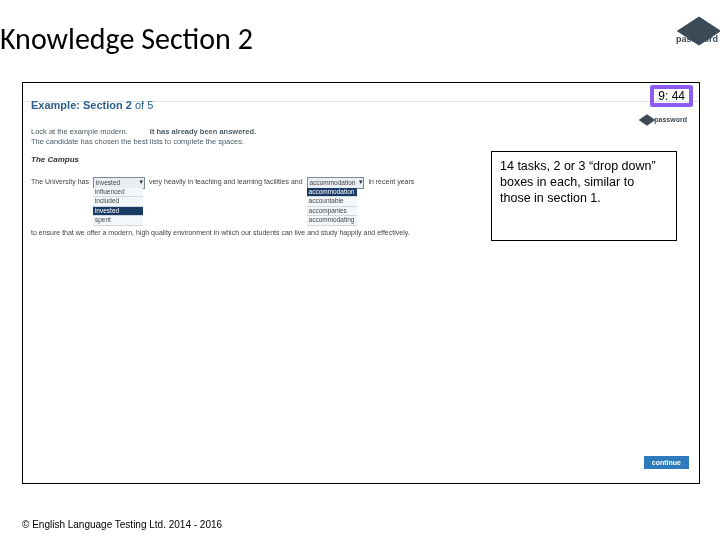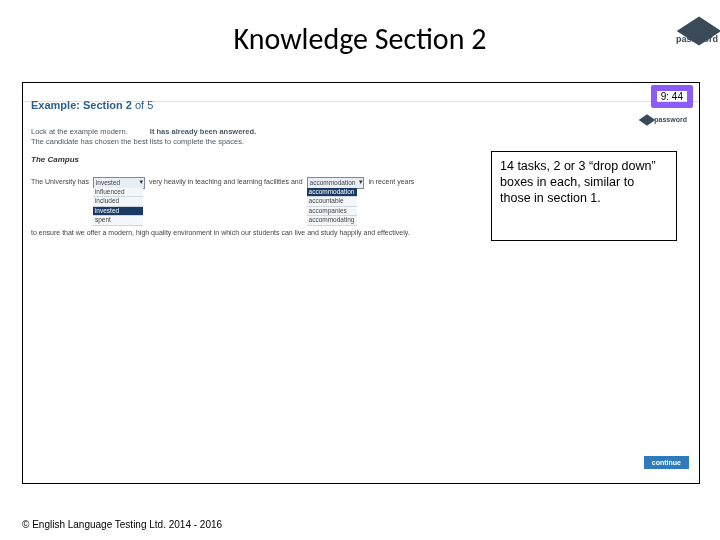--- a/index.html
+++ b/index.html
@@ -15,21 +15,20 @@
   .slide {
     width: 720px;
     height: 540px;
     position: relative;
   }
   .title {
     position: absolute;
     top: 20px;
     left: 0;
     width: 100%;
-    text-align: center;
     font-size: 30px;
     font-family: Calibri, Arial, sans-serif;
     color: #000;
   }
   .logo-top {
     position: absolute;
     top: 16px;
     right: 0;
     width: 62px;
     height: 40px;
@@ -61,22 +60,22 @@
     position: absolute;
     top: 0; left: 0; right: 0;
     height: 18px;
     background: #fff;
     border-bottom: 1px solid #dbe3ea;
   }
   .timer {
     position: absolute;
     top: 2px;
     right: 6px;
-    font-size: 10px;
-    border: 6px solid #8b5cf6;
+    font-size: 12px;
+    border: 4px solid #8b5cf6;
     padding: 0 4px;
     border-radius: 2px;
   }
   .sec-heading {
     position: absolute;
     top: 16px;
     left: 8px;
     font-size: 11px;
     color: #2c5f8d;
     font-weight: bold;

